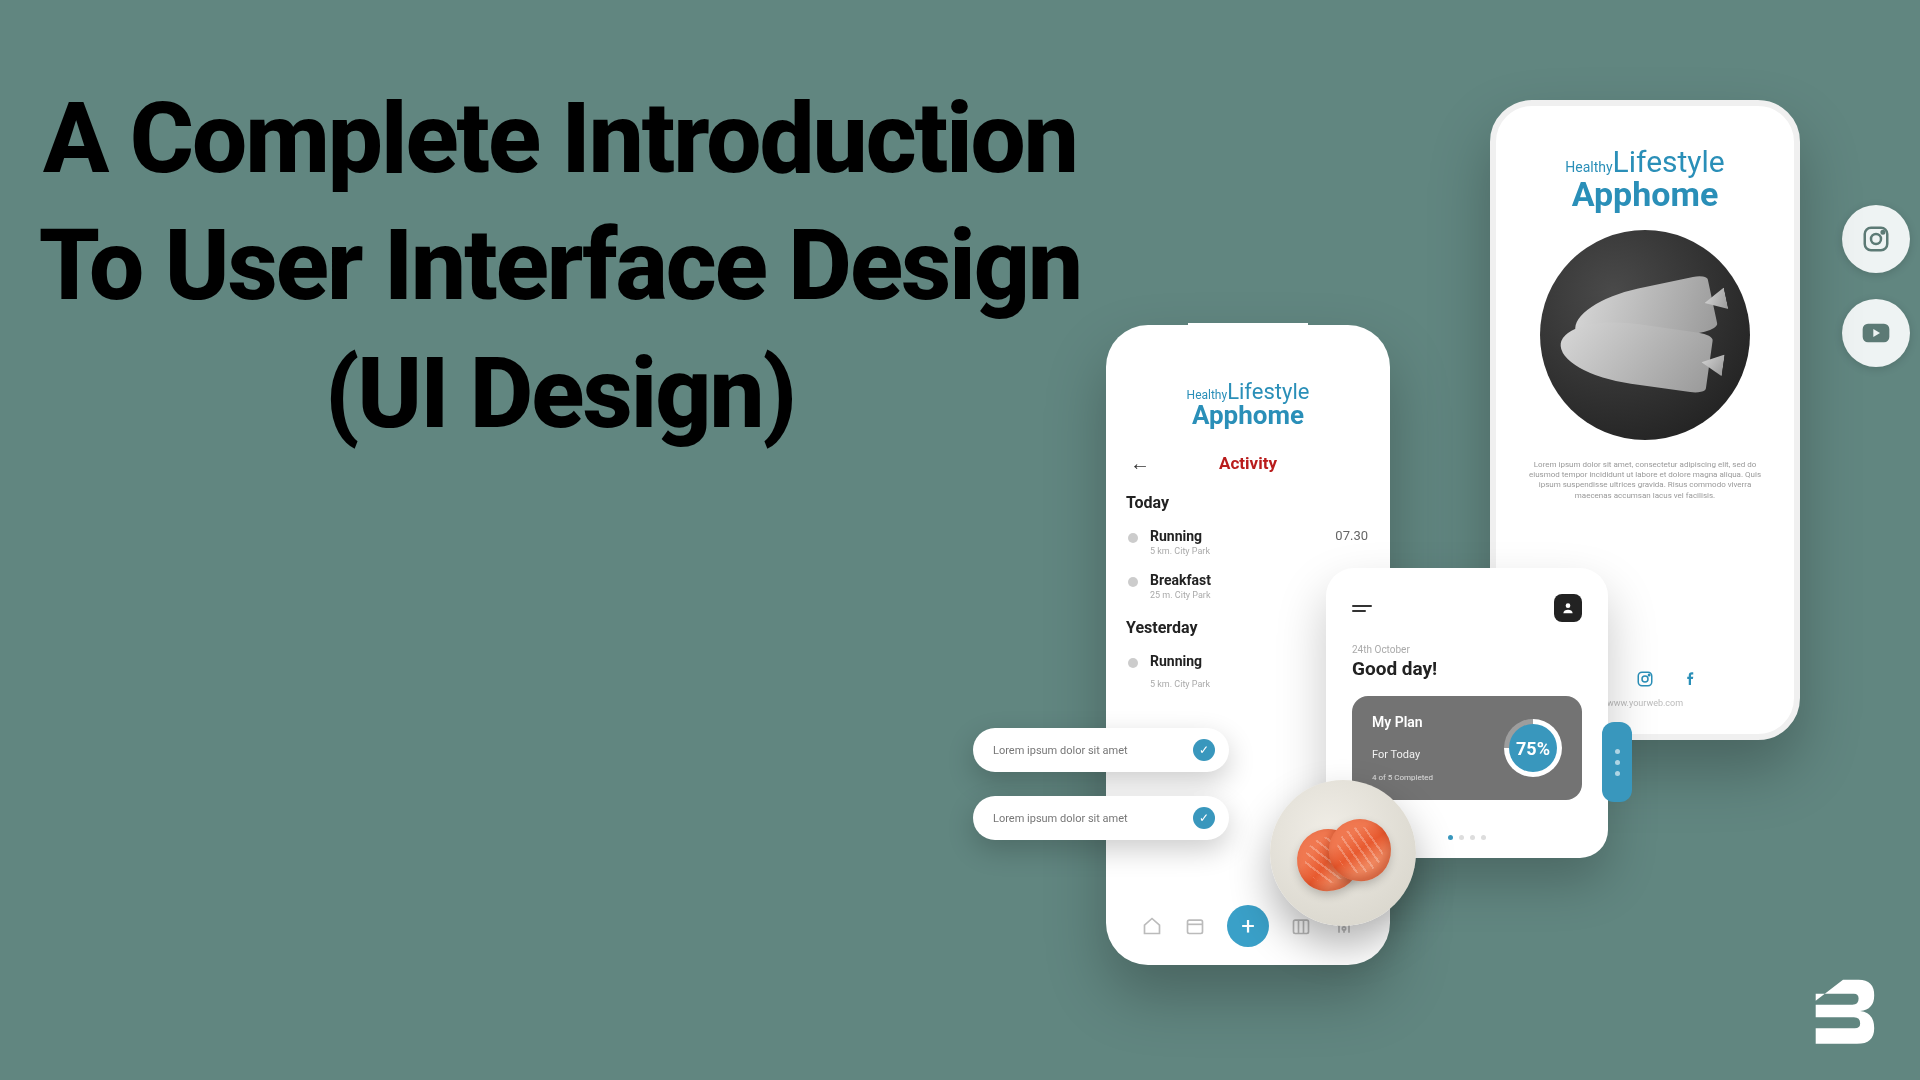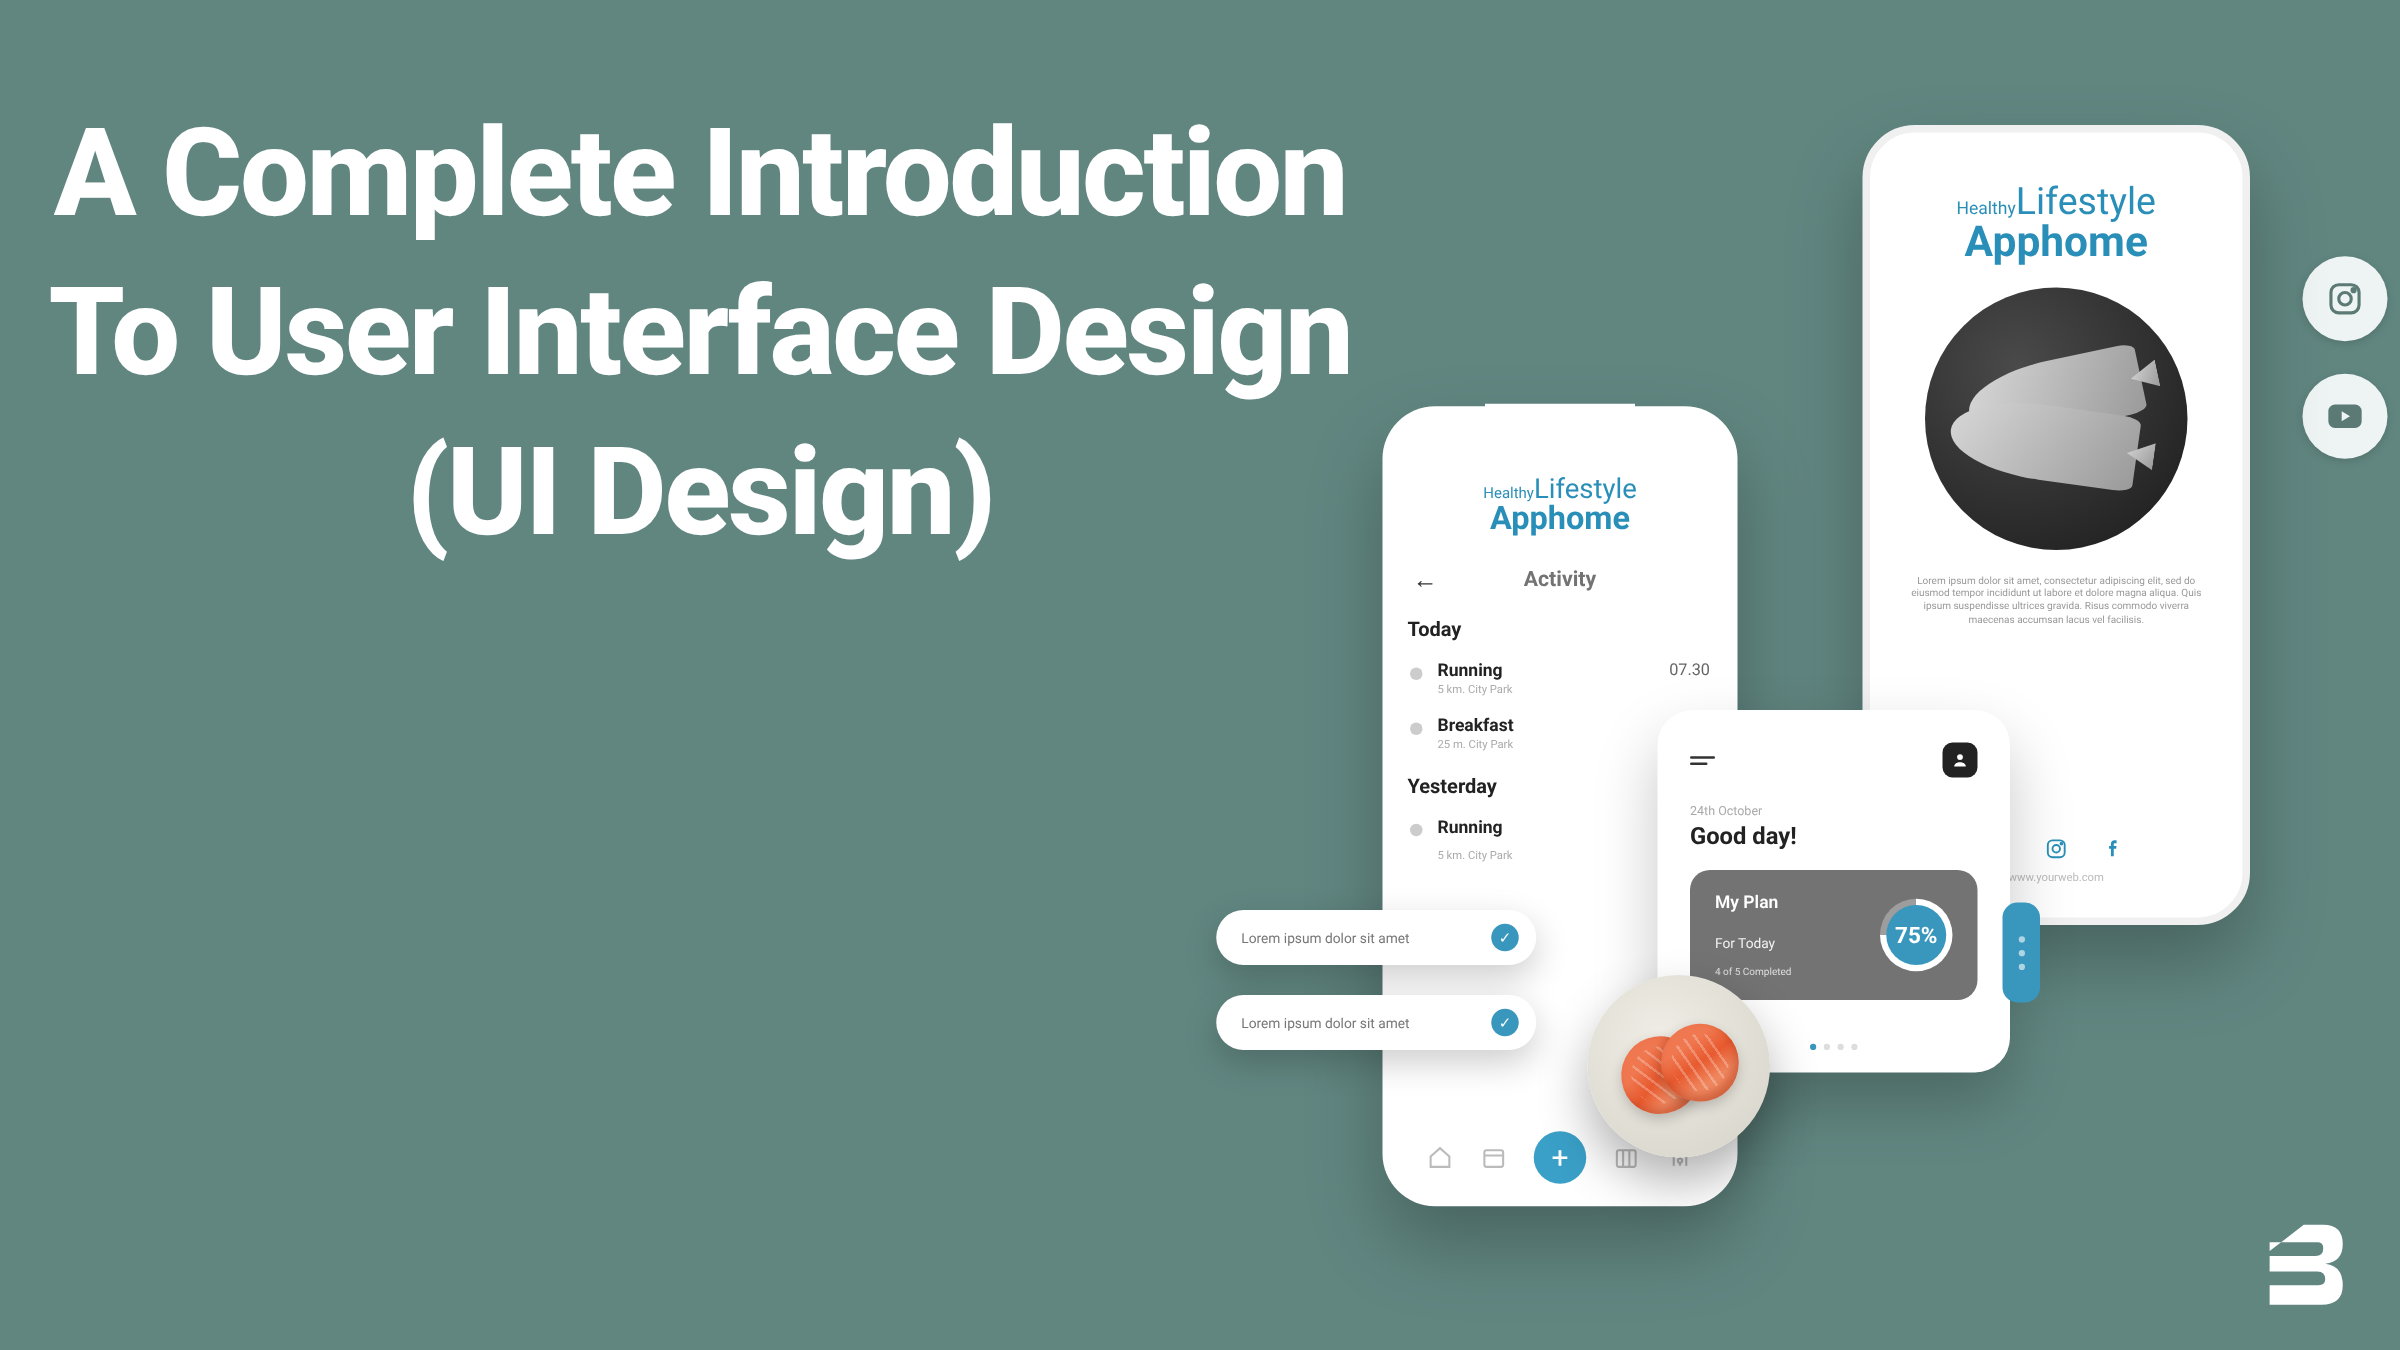--- a/index.html
+++ b/index.html
@@ -13,21 +13,21 @@
 }
 
 
 .main-title {
   position: absolute;
   left: 20px;
   top: 75px;
   width: 1080px;
   font-size: 98px;
   font-weight: 800;
-  color: #ffffff;
+  color: #000000;
   line-height: 1.3;
   text-align: center;
   letter-spacing: -2px;
 }
 
 
 .social-float {
   position: absolute;
   right: 10px;
   top: 205px;
@@ -81,21 +81,21 @@
 }
 .phone-a .brand .prefix { font-size: 12px; color: #2a8fb8; }
 .phone-a .brand .big { font-size: 22px; color: #2a8fb8; font-weight: 400; }
 .phone-a .brand .app { font-size: 26px; color: #2a8fb8; font-weight: 700; line-height: 0.9; }
 
 .phone-a .header-row {
   display: flex; align-items: center; justify-content: space-between;
   padding: 8px 4px;
 }
 .phone-a .header-row .back { font-size: 20px; color: #333; }
-.phone-a .header-row .title { font-size: 17px; font-weight: 700; color: #737373; }
+.phone-a .header-row .title { font-size: 17px; font-weight: 700; color: #b91c1c; }
 .phone-a .header-row .sp { width: 20px; }
 
 .phone-a .section-label {
   font-size: 16px; font-weight: 700; color: #222;
   margin: 10px 0 8px;
 }
 
 .activity-row {
   display: flex; align-items: flex-start;
   padding: 8px 2px;

